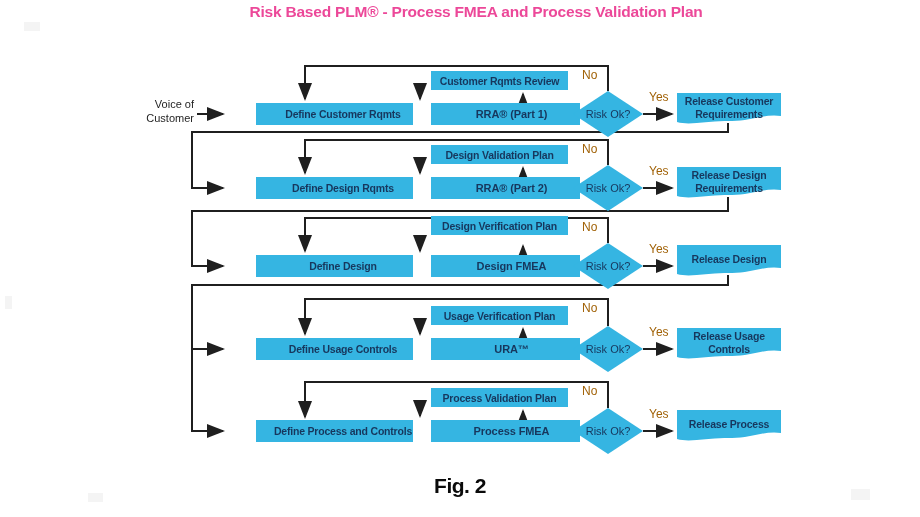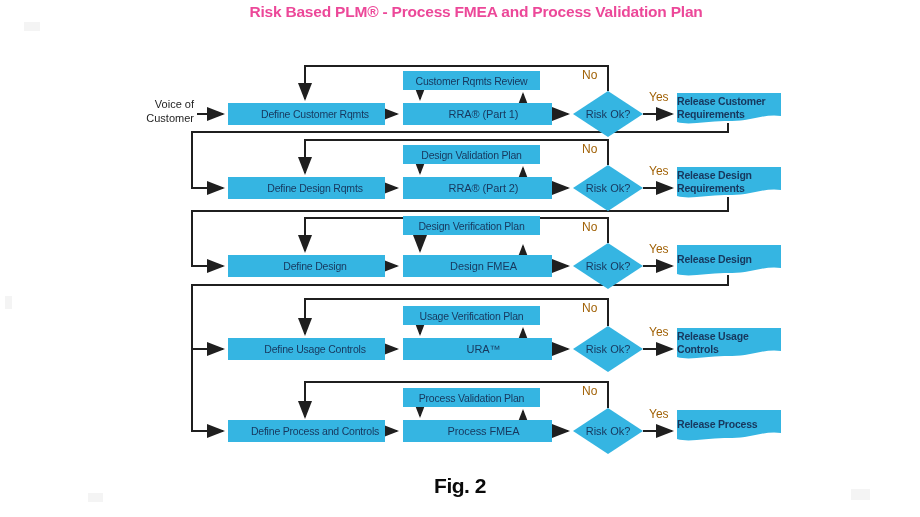--- a/index.html
+++ b/index.html
@@ -5,35 +5,35 @@
   html,body{margin:0;padding:0;background:#ffffff;}
   #canvas{position:relative;width:920px;height:517px;background:#ffffff;overflow:hidden;
           font-family:"Liberation Sans",sans-serif;}
   .title{position:absolute;top:3px;left:16px;width:920px;text-align:center;
          font-size:15.5px;font-weight:700;color:#ec4899;letter-spacing:-0.2px;}
   .caption{position:absolute;top:474px;left:0;width:920px;text-align:center;
            font-size:21px;font-weight:800;color:#0a0a0a;letter-spacing:-0.5px;}
   .voice{position:absolute;left:132px;top:98px;width:62px;text-align:right;
          font-size:11px;color:#1f1f1f;line-height:1.25;}
   .shape{position:absolute;background:var(--shape-fill,#35b5e2);color:var(--shape-text,#17375d);
-         display:flex;align-items:center;justify-content:center;font-weight:400;}
+         display:flex;align-items:center;justify-content:center;font-weight:700;margin-left:28px;}
   .define{left:228px;width:140px;height:22px;font-size:10.5px;letter-spacing:-0.2px;white-space:nowrap;padding-left:17px;}
   .plan{left:403px;width:137px;height:19px;font-size:10.5px;letter-spacing:-0.2px;white-space:nowrap;}
   .analysis{left:403px;width:137px;height:22px;font-size:11px;letter-spacing:-0.1px;white-space:nowrap;padding-left:12px;}
   .diamond{position:absolute;left:573px;width:70px;height:46px;background:var(--shape-fill,#35b5e2);
            clip-path:polygon(50% 0,100% 50%,50% 100%,0 50%);
            display:flex;align-items:center;justify-content:center;}
   .dtxt{width:46px;text-align:center;font-size:11px;font-weight:400;
         color:var(--shape-text,#17375d);line-height:1.1;}
   .lbl{position:absolute;font-size:12px;color:#a16207;}
   .release{position:absolute;left:677px;width:104px;height:34px;
            display:flex;align-items:center;justify-content:center;}
   .release svg{position:absolute;left:0;top:0;}
   .relshape{fill:var(--shape-fill,#35b5e2);}
-  .reltxt{position:relative;width:104px;margin-top:-5px;font-size:10.5px;
+  .reltxt{position:relative;width:104px;margin-top:-5px;text-align:center;font-size:10.5px;
           font-weight:700;color:var(--shape-text,#17375d);line-height:1.2;letter-spacing:-0.2px;}
   .connector{position:absolute;left:0;top:0;}
   .connector .cl{stroke:var(--line,#1f1f1f);stroke-width:2;fill:none;}
   .connector .ah{fill:var(--line,#1f1f1f);stroke:none;}
   .wm{position:absolute;background:#f4f4f4;}
 </style>
 </head>
 <body>
 
 <div id="canvas">

